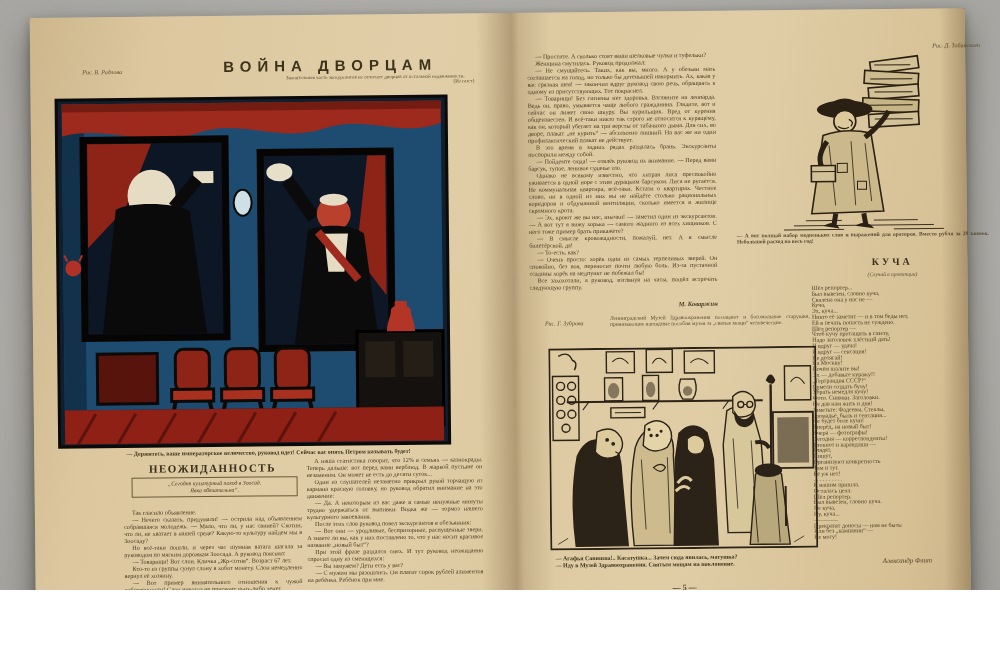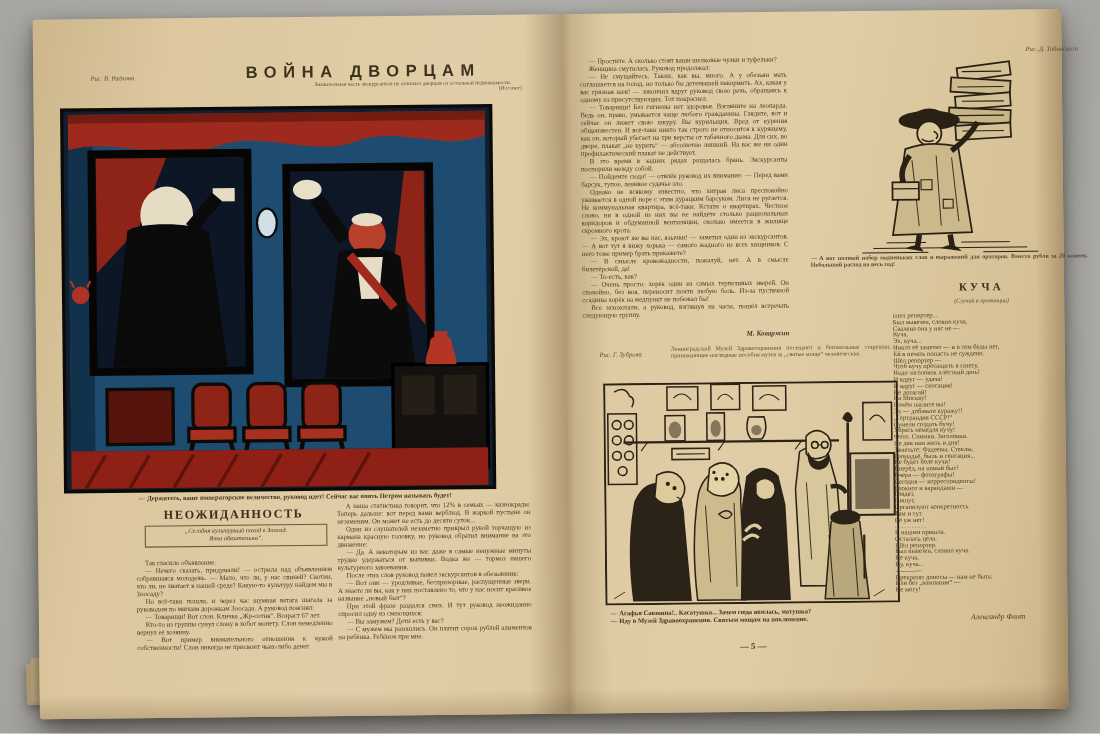--- a/index.html
+++ b/index.html
@@ -1,16 +1,16 @@
 <!DOCTYPE html>
 <html><head>
 <meta charset="utf-8">
 <style>
   html,body{margin:0;padding:0;}
-  .stage{position:relative;width:1000px;height:667px;overflow:hidden;
+  .stage{position:relative;width:1000px;height:590px;overflow:hidden;
     background:radial-gradient(ellipse at 50% 45%, #b8b7b3 0%, #b1b0ac 55%, #a5a4a0 100%);
     font-family:"Liberation Serif", serif;}
   .edge-strip{position:absolute;border-radius:2px;}
   .spread{position:absolute;left:33px;top:13px;width:935px;height:636px;
     transform:rotate(-0.6deg);transform-origin:50% 50%;
     background:linear-gradient(100deg,#cdb68c 0%,#dcc79e 12%,#e1cea8 38%,#decaa1 52%,#e0cda6 70%,#d6c094 92%,#c9b287 100%);
     box-shadow:0 16px 34px rgba(30,25,15,.5), 0 4px 10px rgba(30,25,15,.35);
     border-radius:2px;}
   .gutter{position:absolute;left:446px;top:0;width:74px;height:100%;
     background:linear-gradient(90deg,rgba(80,55,20,0) 0%,rgba(70,45,15,.30) 48%,rgba(90,65,30,.18) 58%,rgba(80,55,20,0) 100%);}

